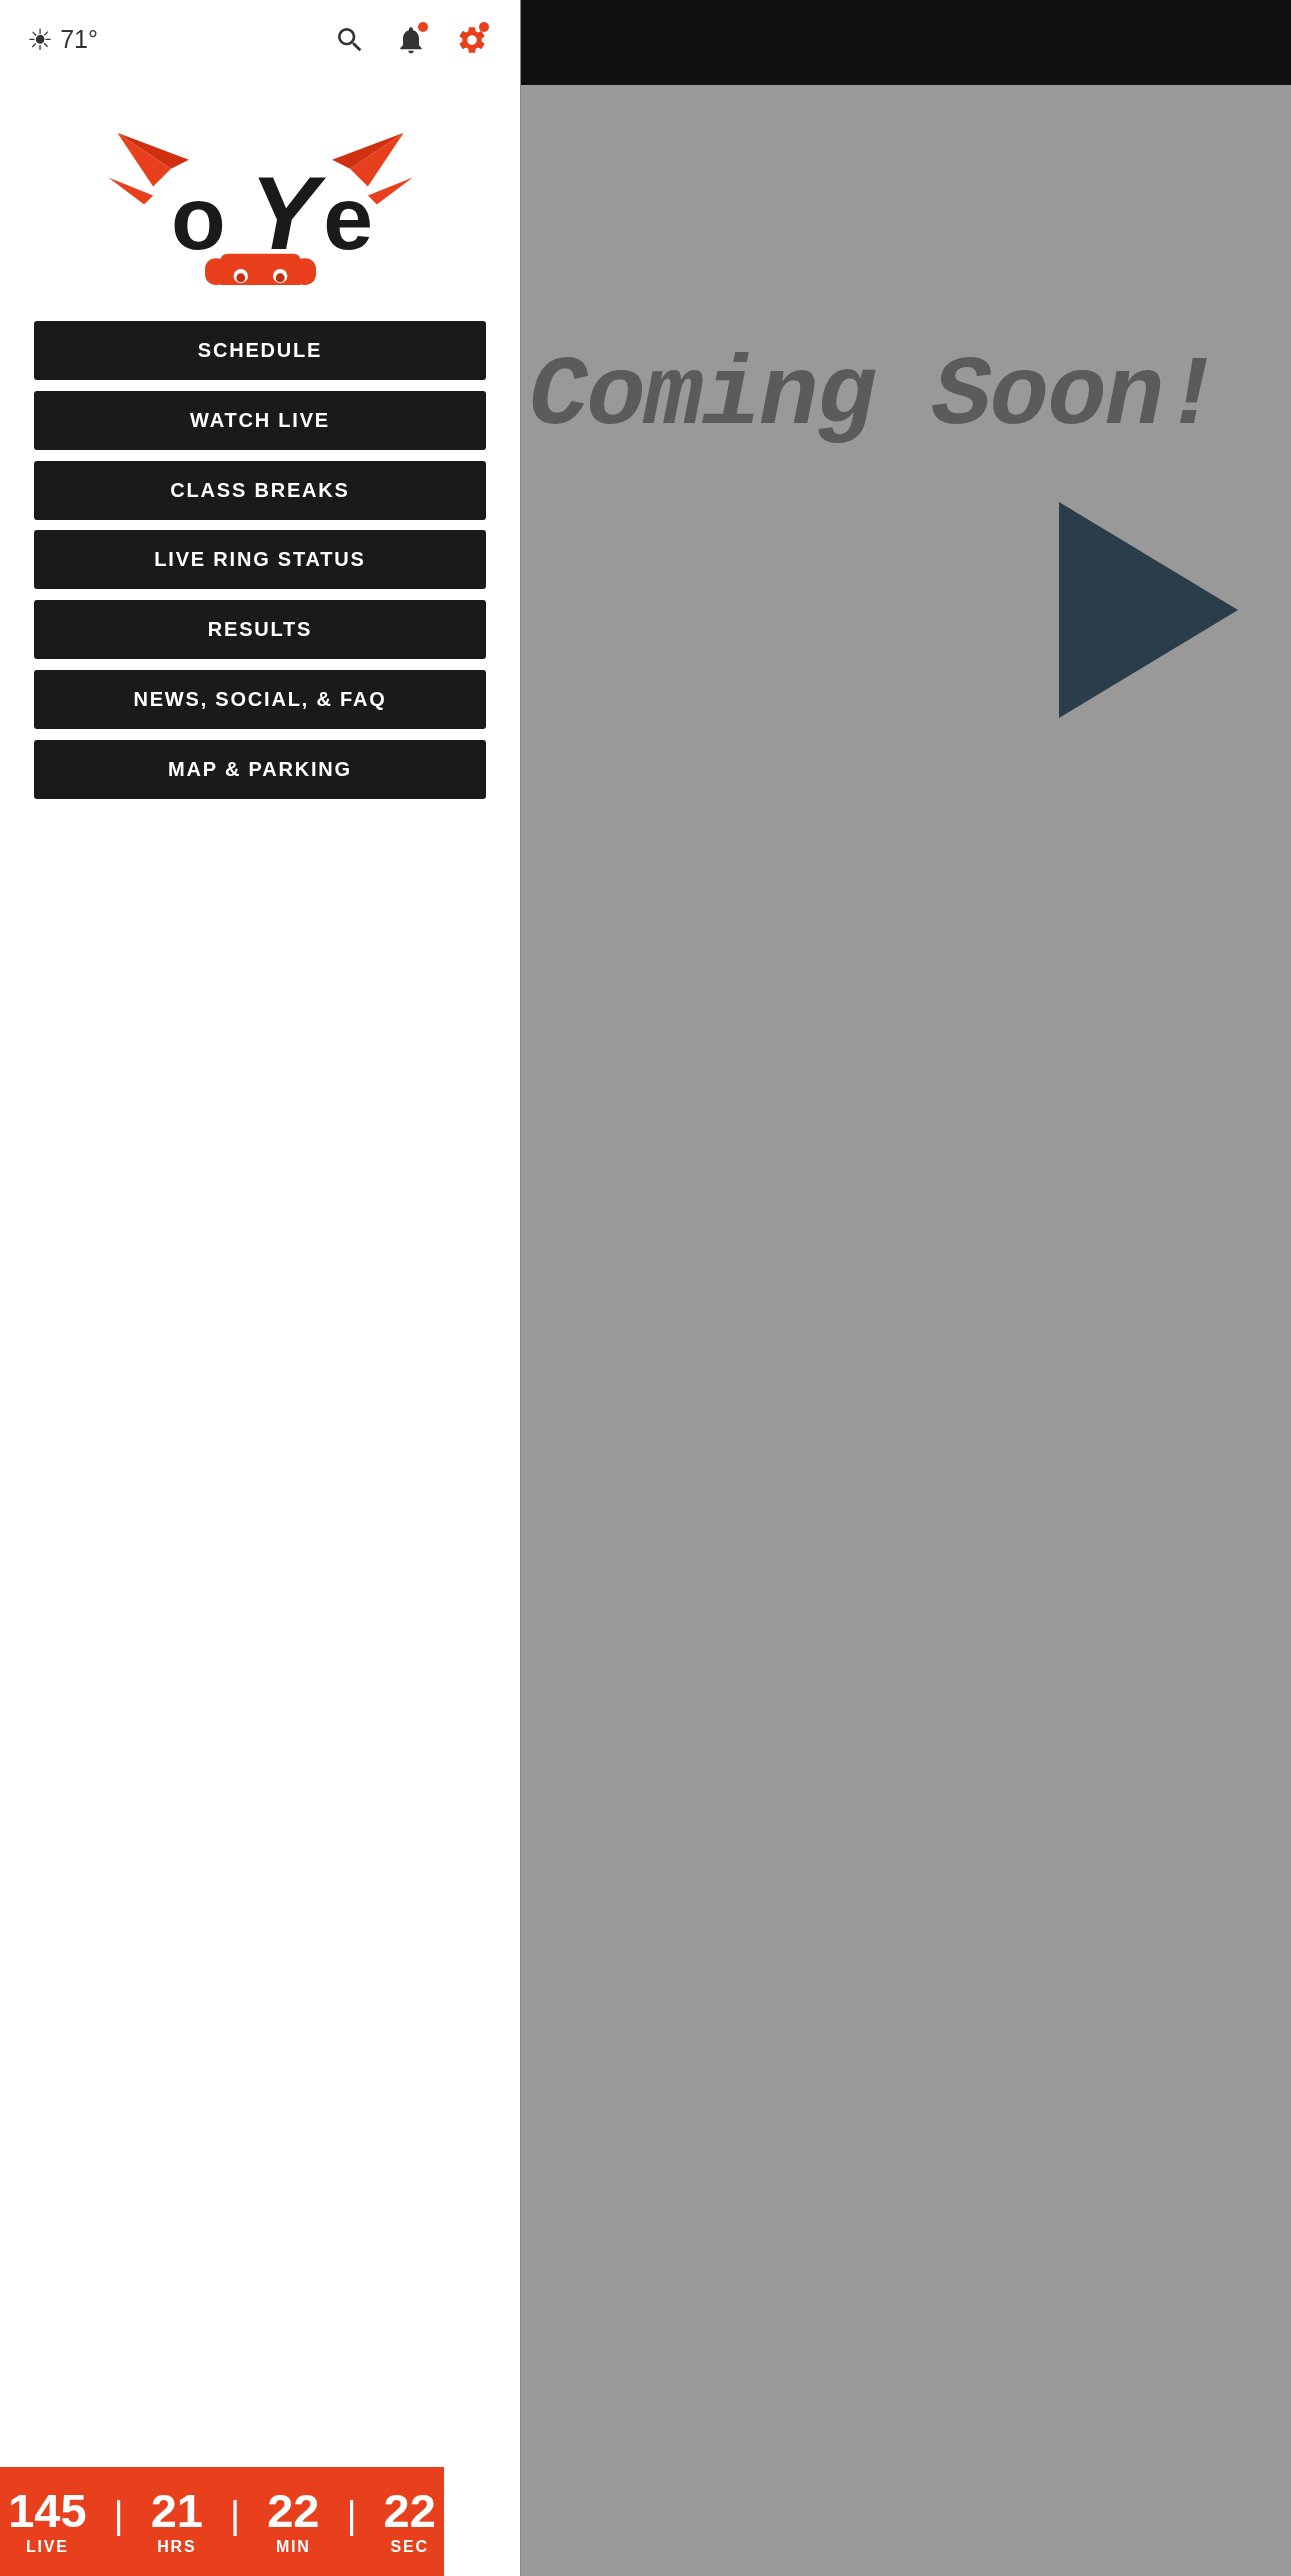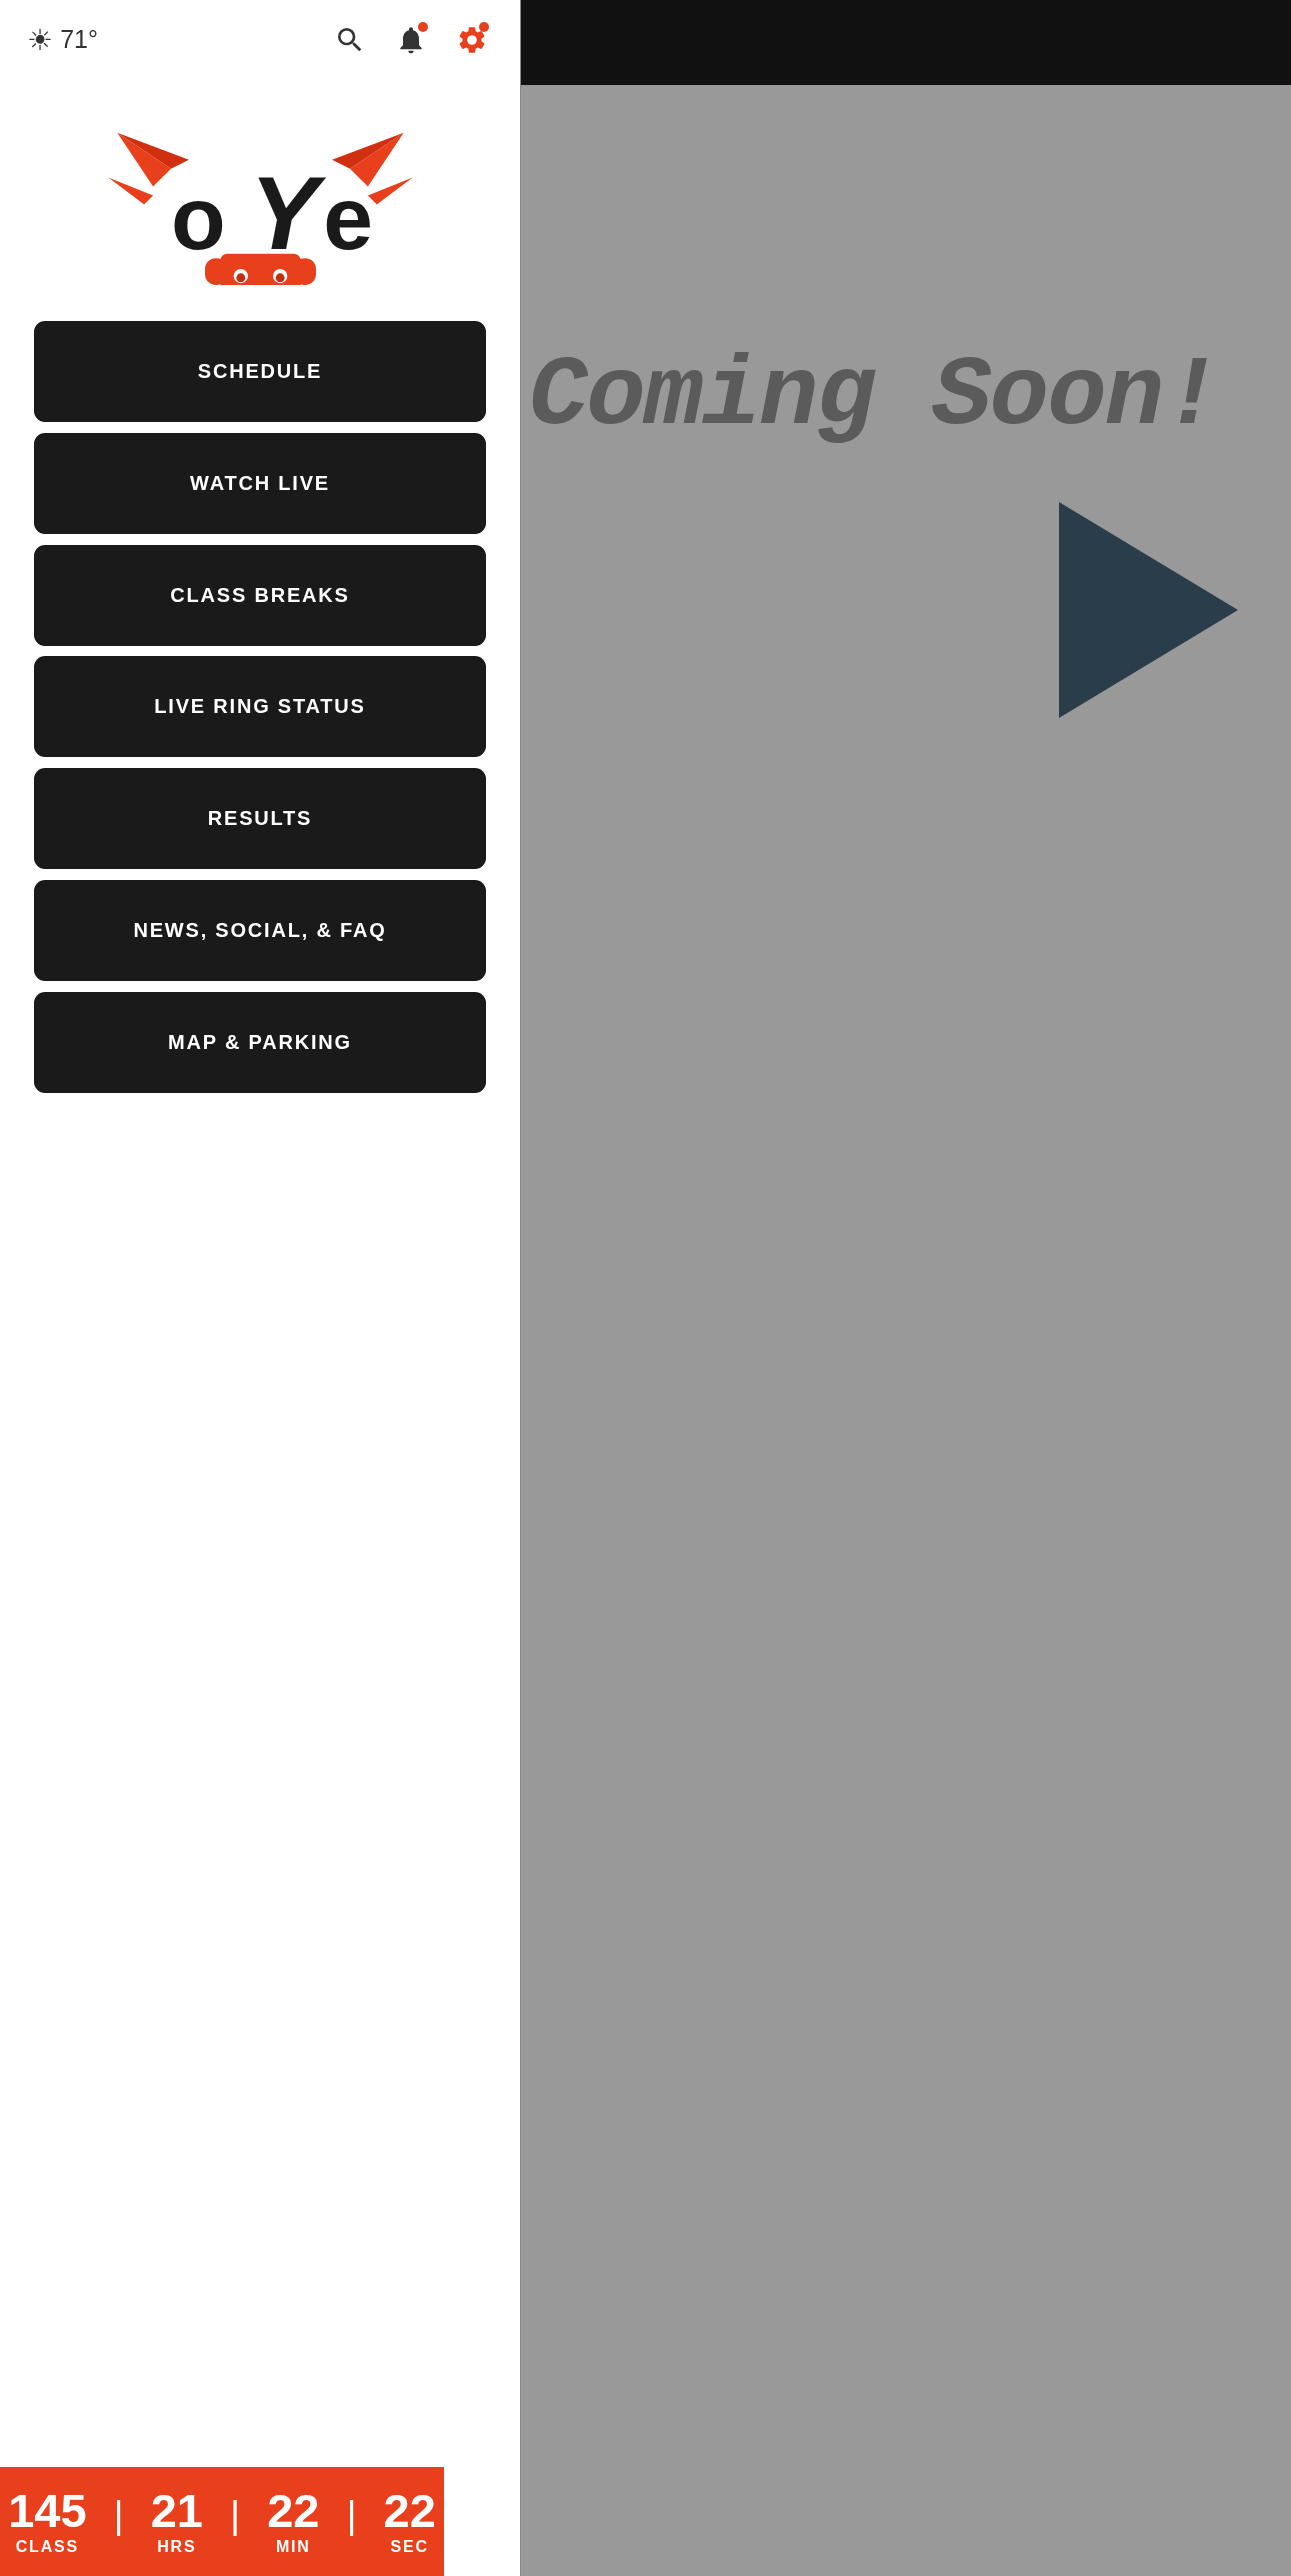--- a/index.html
+++ b/index.html
@@ -152,27 +152,27 @@
       display: flex;
       flex-direction: column;
       padding: 9px 34px;
       gap: 10.8px;
     }
 
     .nav-btn {
       background: #1a1a1a;
       color: #fff;
       border: none;
-      padding: 39px 18px;
+      padding: 18px 18px;
       font-size: 20px;
       font-weight: 700;
       letter-spacing: 1.8px;
       text-align: center;
       cursor: pointer;
-      border-radius: 11px;
+      border-radius: 3px;
       text-transform: uppercase;
     }
 
     
     .countdown-bar {
       position: fixed;
       bottom: 0;
       left: 0;
       width: 444px;
       background: #e8401c;
@@ -294,21 +294,21 @@
     <button class="nav-btn">RESULTS</button>
     <button class="nav-btn">NEWS, SOCIAL, &amp; FAQ</button>
     <button class="nav-btn">MAP &amp; PARKING</button>
   </div>
 
   <div style="flex:1; min-height: 108px;"></div>
 
   <div class="countdown-bar">
     <div class="countdown-item">
       <span class="countdown-number">145</span>
-      <span class="countdown-label">CLASS</span>
+      <span class="countdown-label">LIVE</span>
     </div>
     <div class="countdown-divider">|</div>
     <div class="countdown-item">
       <span class="countdown-number">21</span>
       <span class="countdown-label">HRS</span>
     </div>
     <div class="countdown-divider">|</div>
     <div class="countdown-item">
       <span class="countdown-number">22</span>
       <span class="countdown-label">MIN</span>

